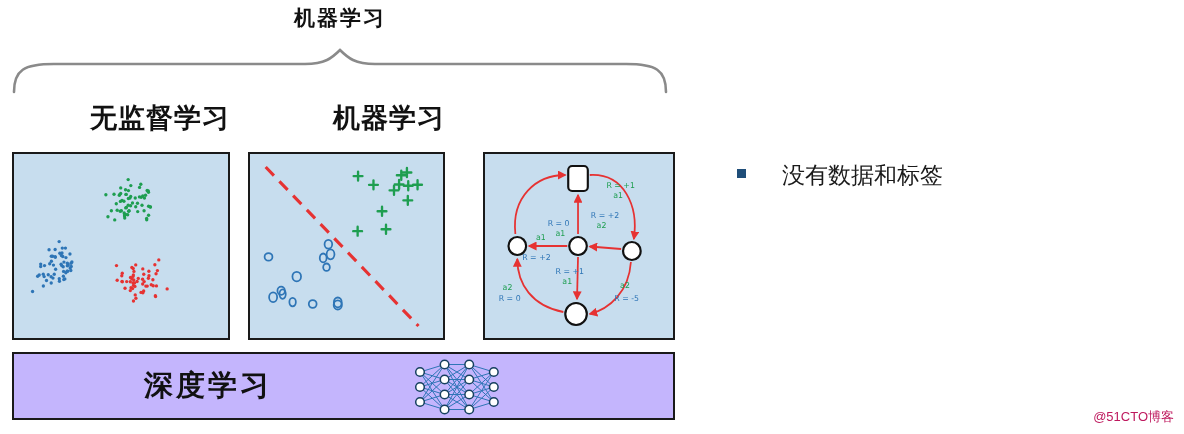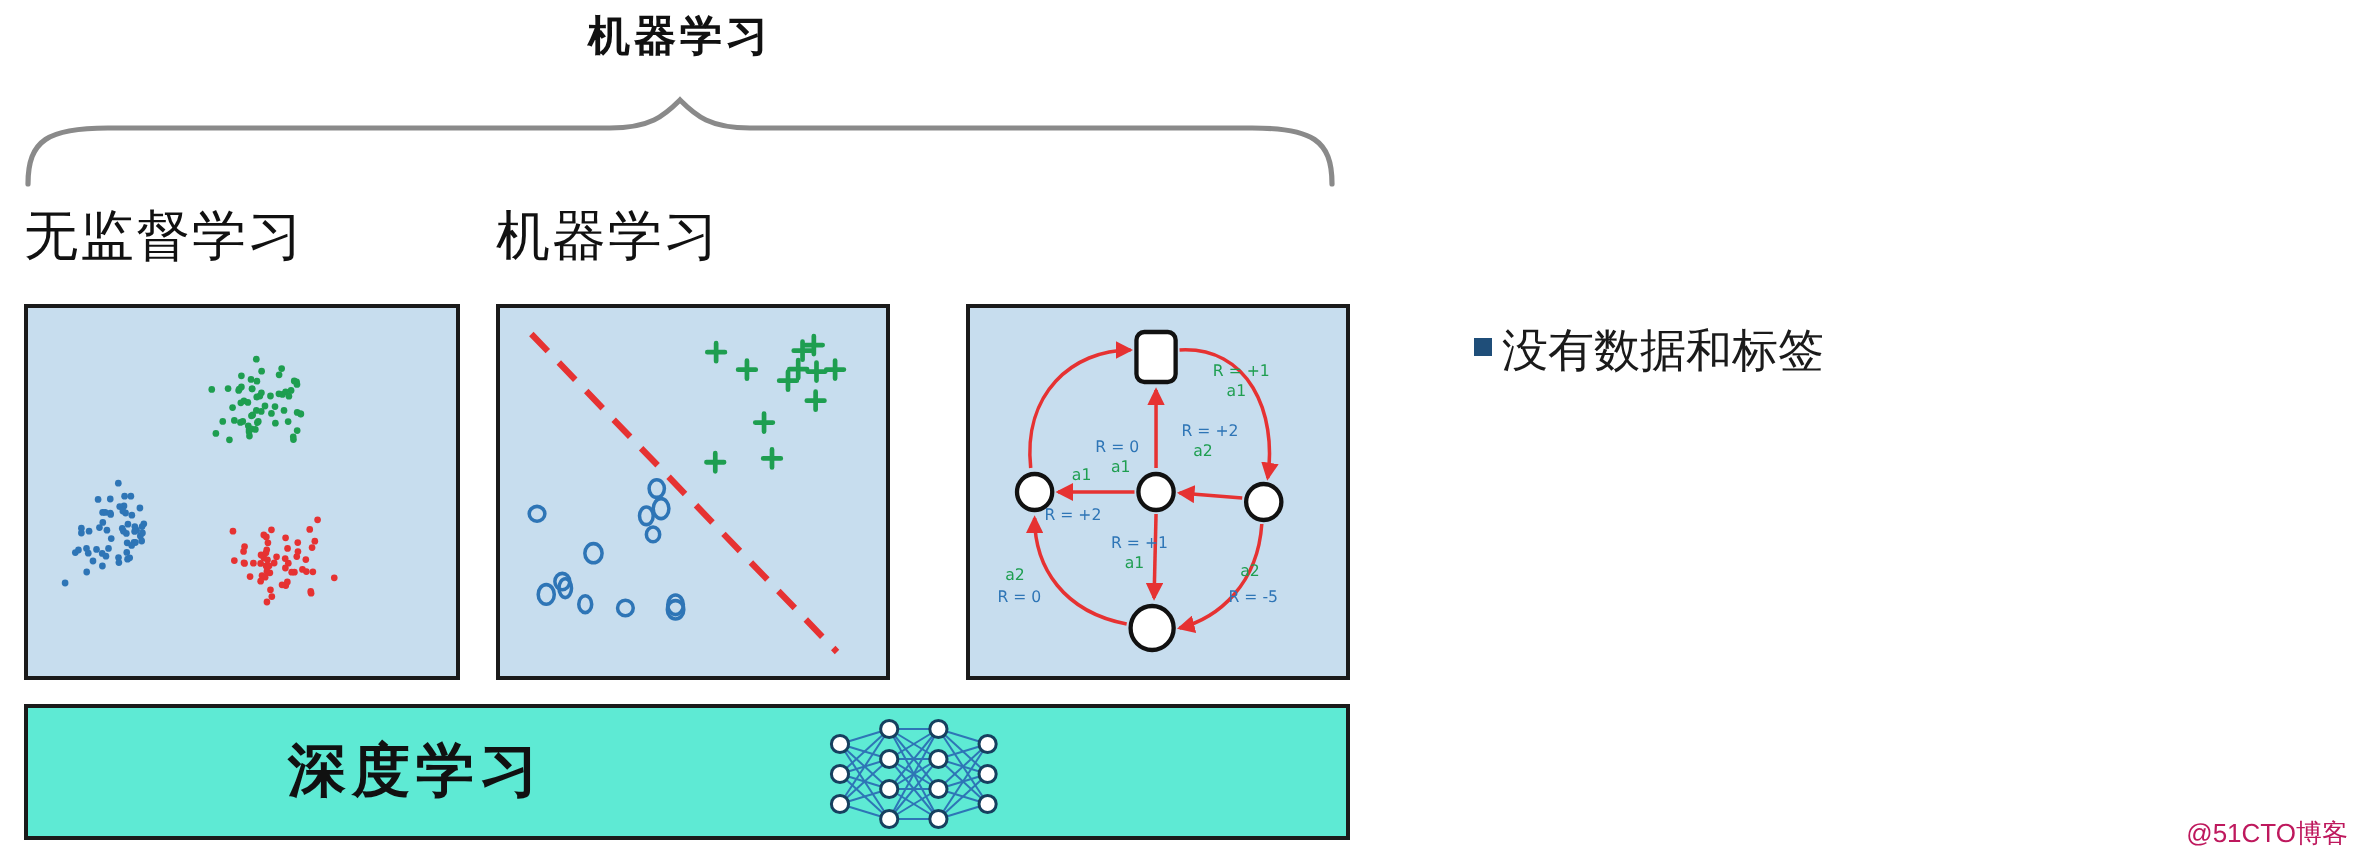--- a/index.html
+++ b/index.html
@@ -2,30 +2,30 @@
 <html><head>
 <meta charset="utf-8">
 <style>
   *{box-sizing:border-box;margin:0;padding:0}
   html,body{background:#fff}
   .stage{position:relative;width:1184px;height:434px;background:#ffffff;
          font-family:"Liberation Sans","DejaVu Sans",sans-serif;color:#111;overflow:hidden}
   .title{position:absolute;left:10px;top:4px;width:660px;text-align:center;
          font-size:21px;font-weight:600;letter-spacing:2px}
   .brace{position:absolute;left:10px;top:46px;width:660px;height:48px}
-  .col-label{position:absolute;top:100px;text-align:left;font-size:27px;font-weight:400;letter-spacing:1px}
+  .col-label{position:absolute;top:100px;text-align:right;font-size:27px;font-weight:700;letter-spacing:1px}
   .panel{position:absolute;top:152px;height:188px;background:#c7ddee;border:2px solid #1a1a1a}
   .panel svg{display:block;width:100%;height:100%}
-  .deep-box{position:absolute;left:12px;top:352px;width:663px;height:68px;border:2px solid #1a1a1a;background:#5eead4}
+  .deep-box{position:absolute;left:12px;top:352px;width:663px;height:68px;border:2px solid #1a1a1a;background:#c4b5fd}
   .deep-label{position:absolute;left:130px;top:50%;transform:translateY(-50%);
               font-size:29px;font-weight:600;letter-spacing:3px}
   .nn-svg{position:absolute;left:392px;top:2px;width:102px;height:62px}
   .bullet-row{position:absolute;left:737px;display:flex;align-items:flex-start;white-space:nowrap}
   .bsq{width:9px;height:9px;background:#1f4e79;margin-top:9px;flex:0 0 auto}
-  .btext{margin-left:5px;font-size:23px;color:#1a1a1a}
+  .btext{margin-left:36px;font-size:23px;color:#1a1a1a}
   .watermark{position:absolute;right:10px;bottom:8px;font-size:13px;color:#be185d}
   .rl-text{font-size:8px;font-family:"DejaVu Sans",sans-serif}
 </style>
 </head>
 <body>
 
 <div class="stage">
 
   <div class="title">机器学习</div>
 

